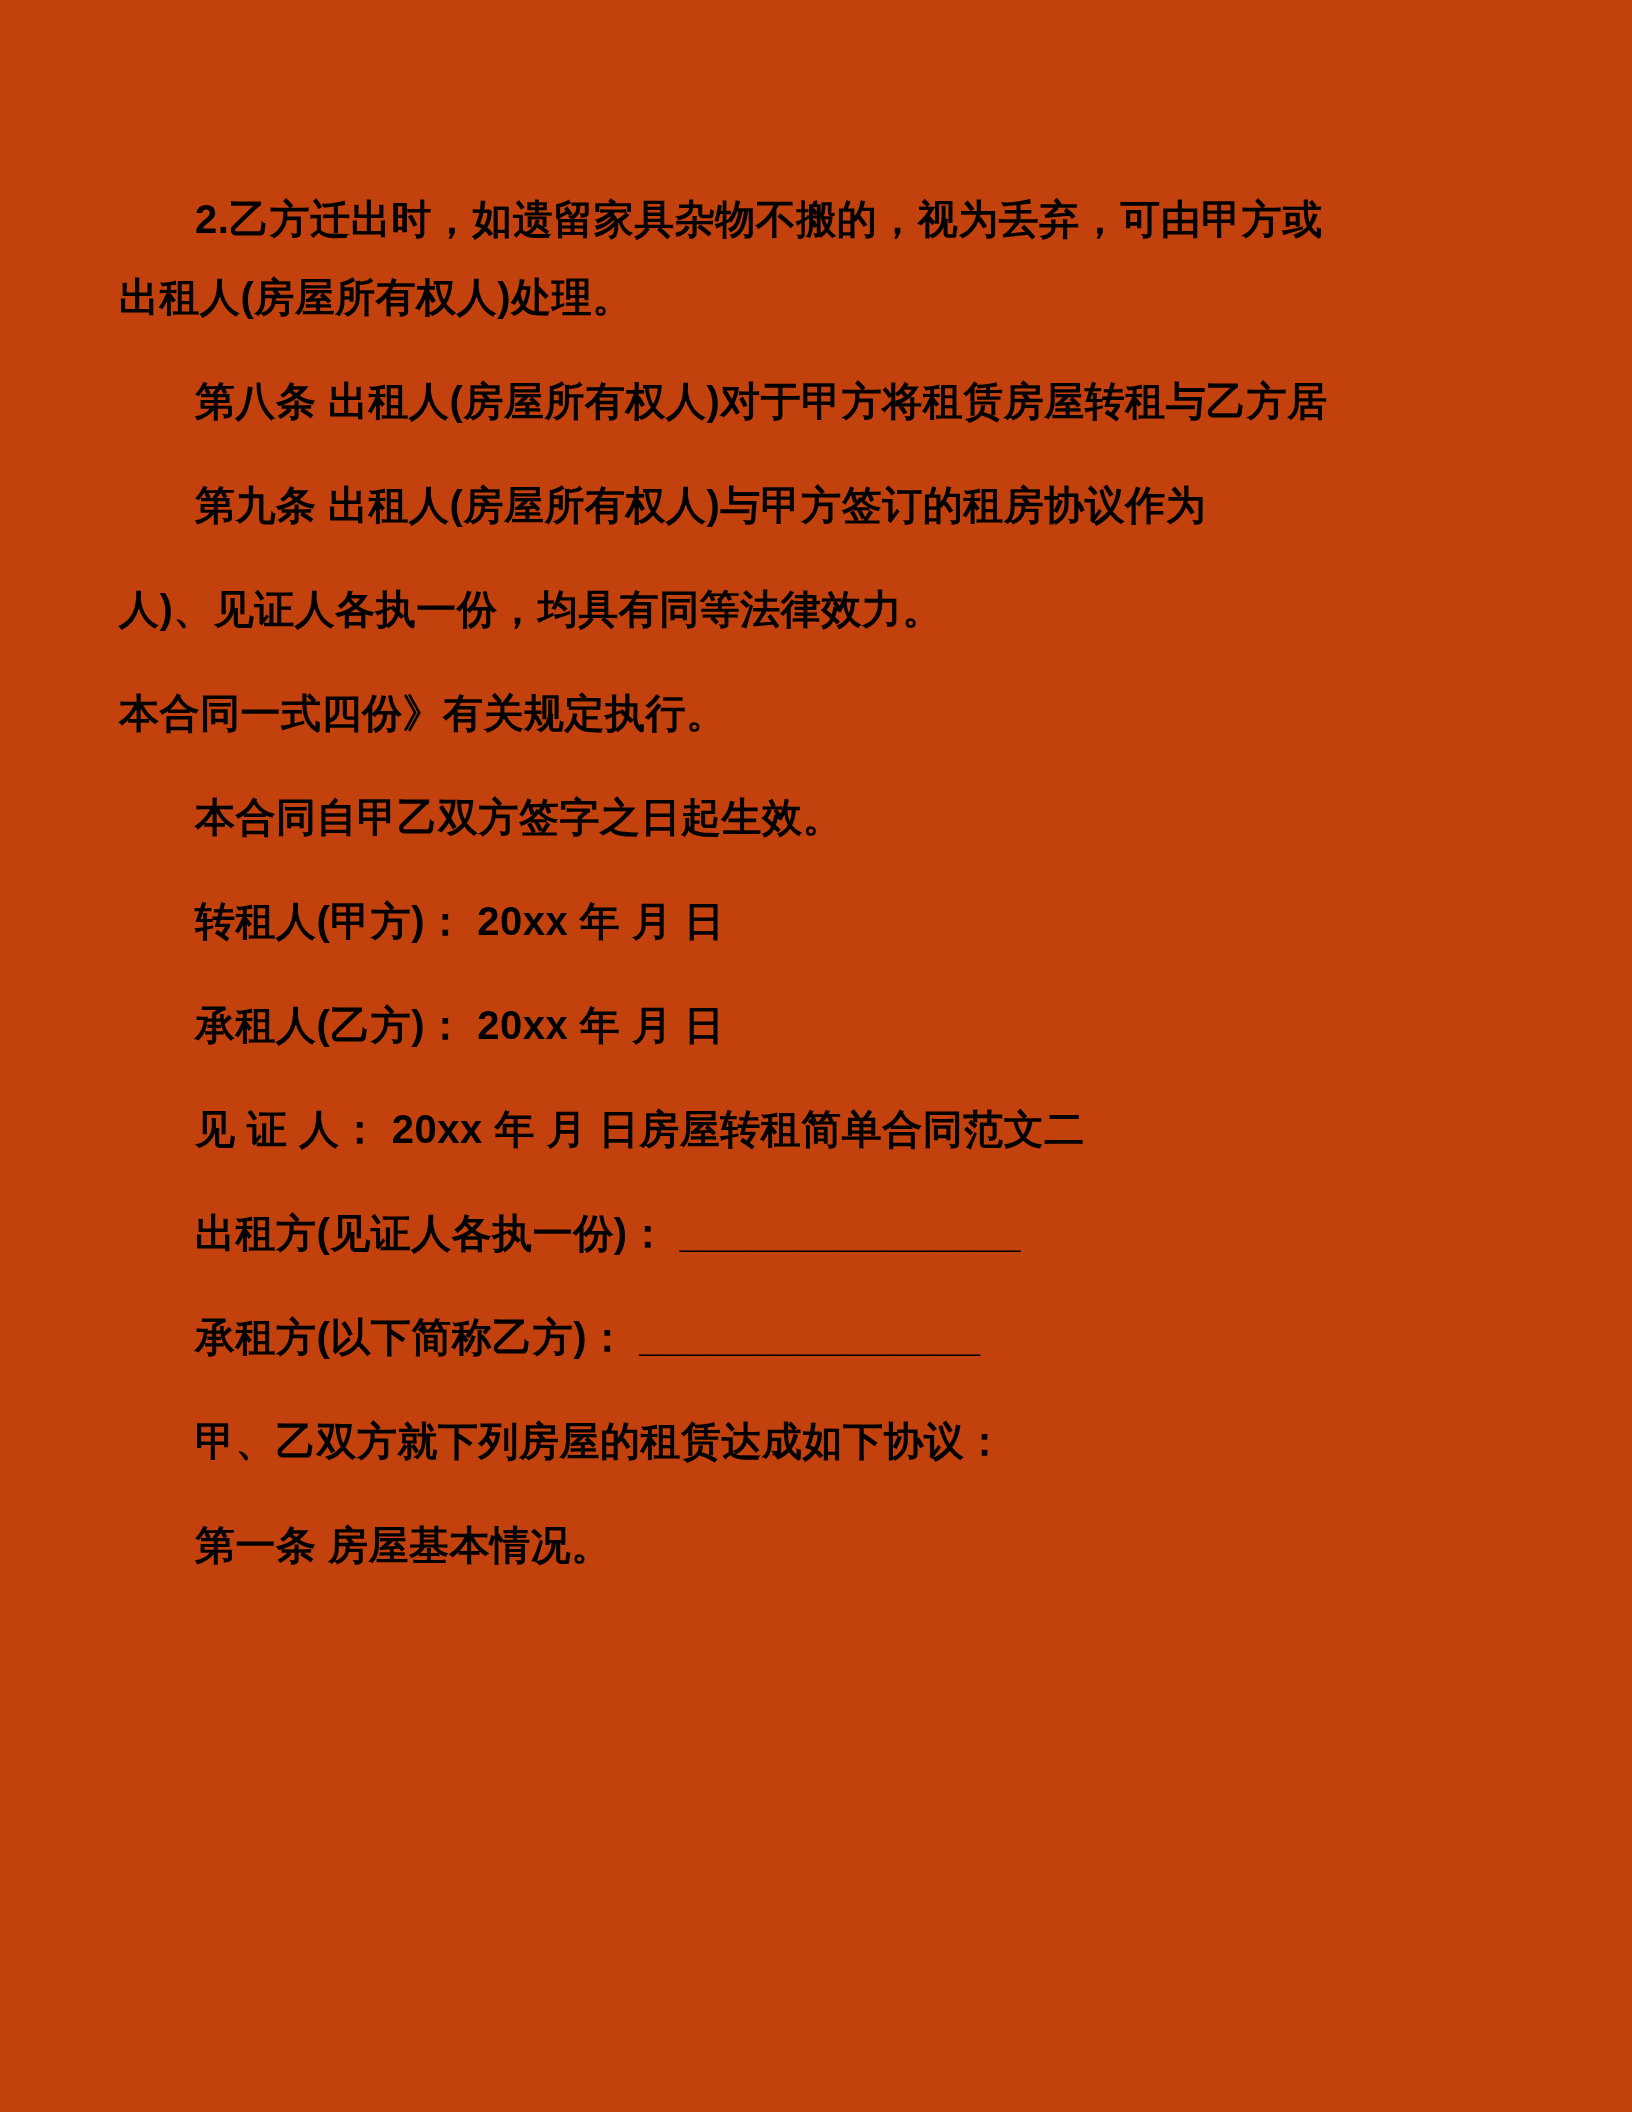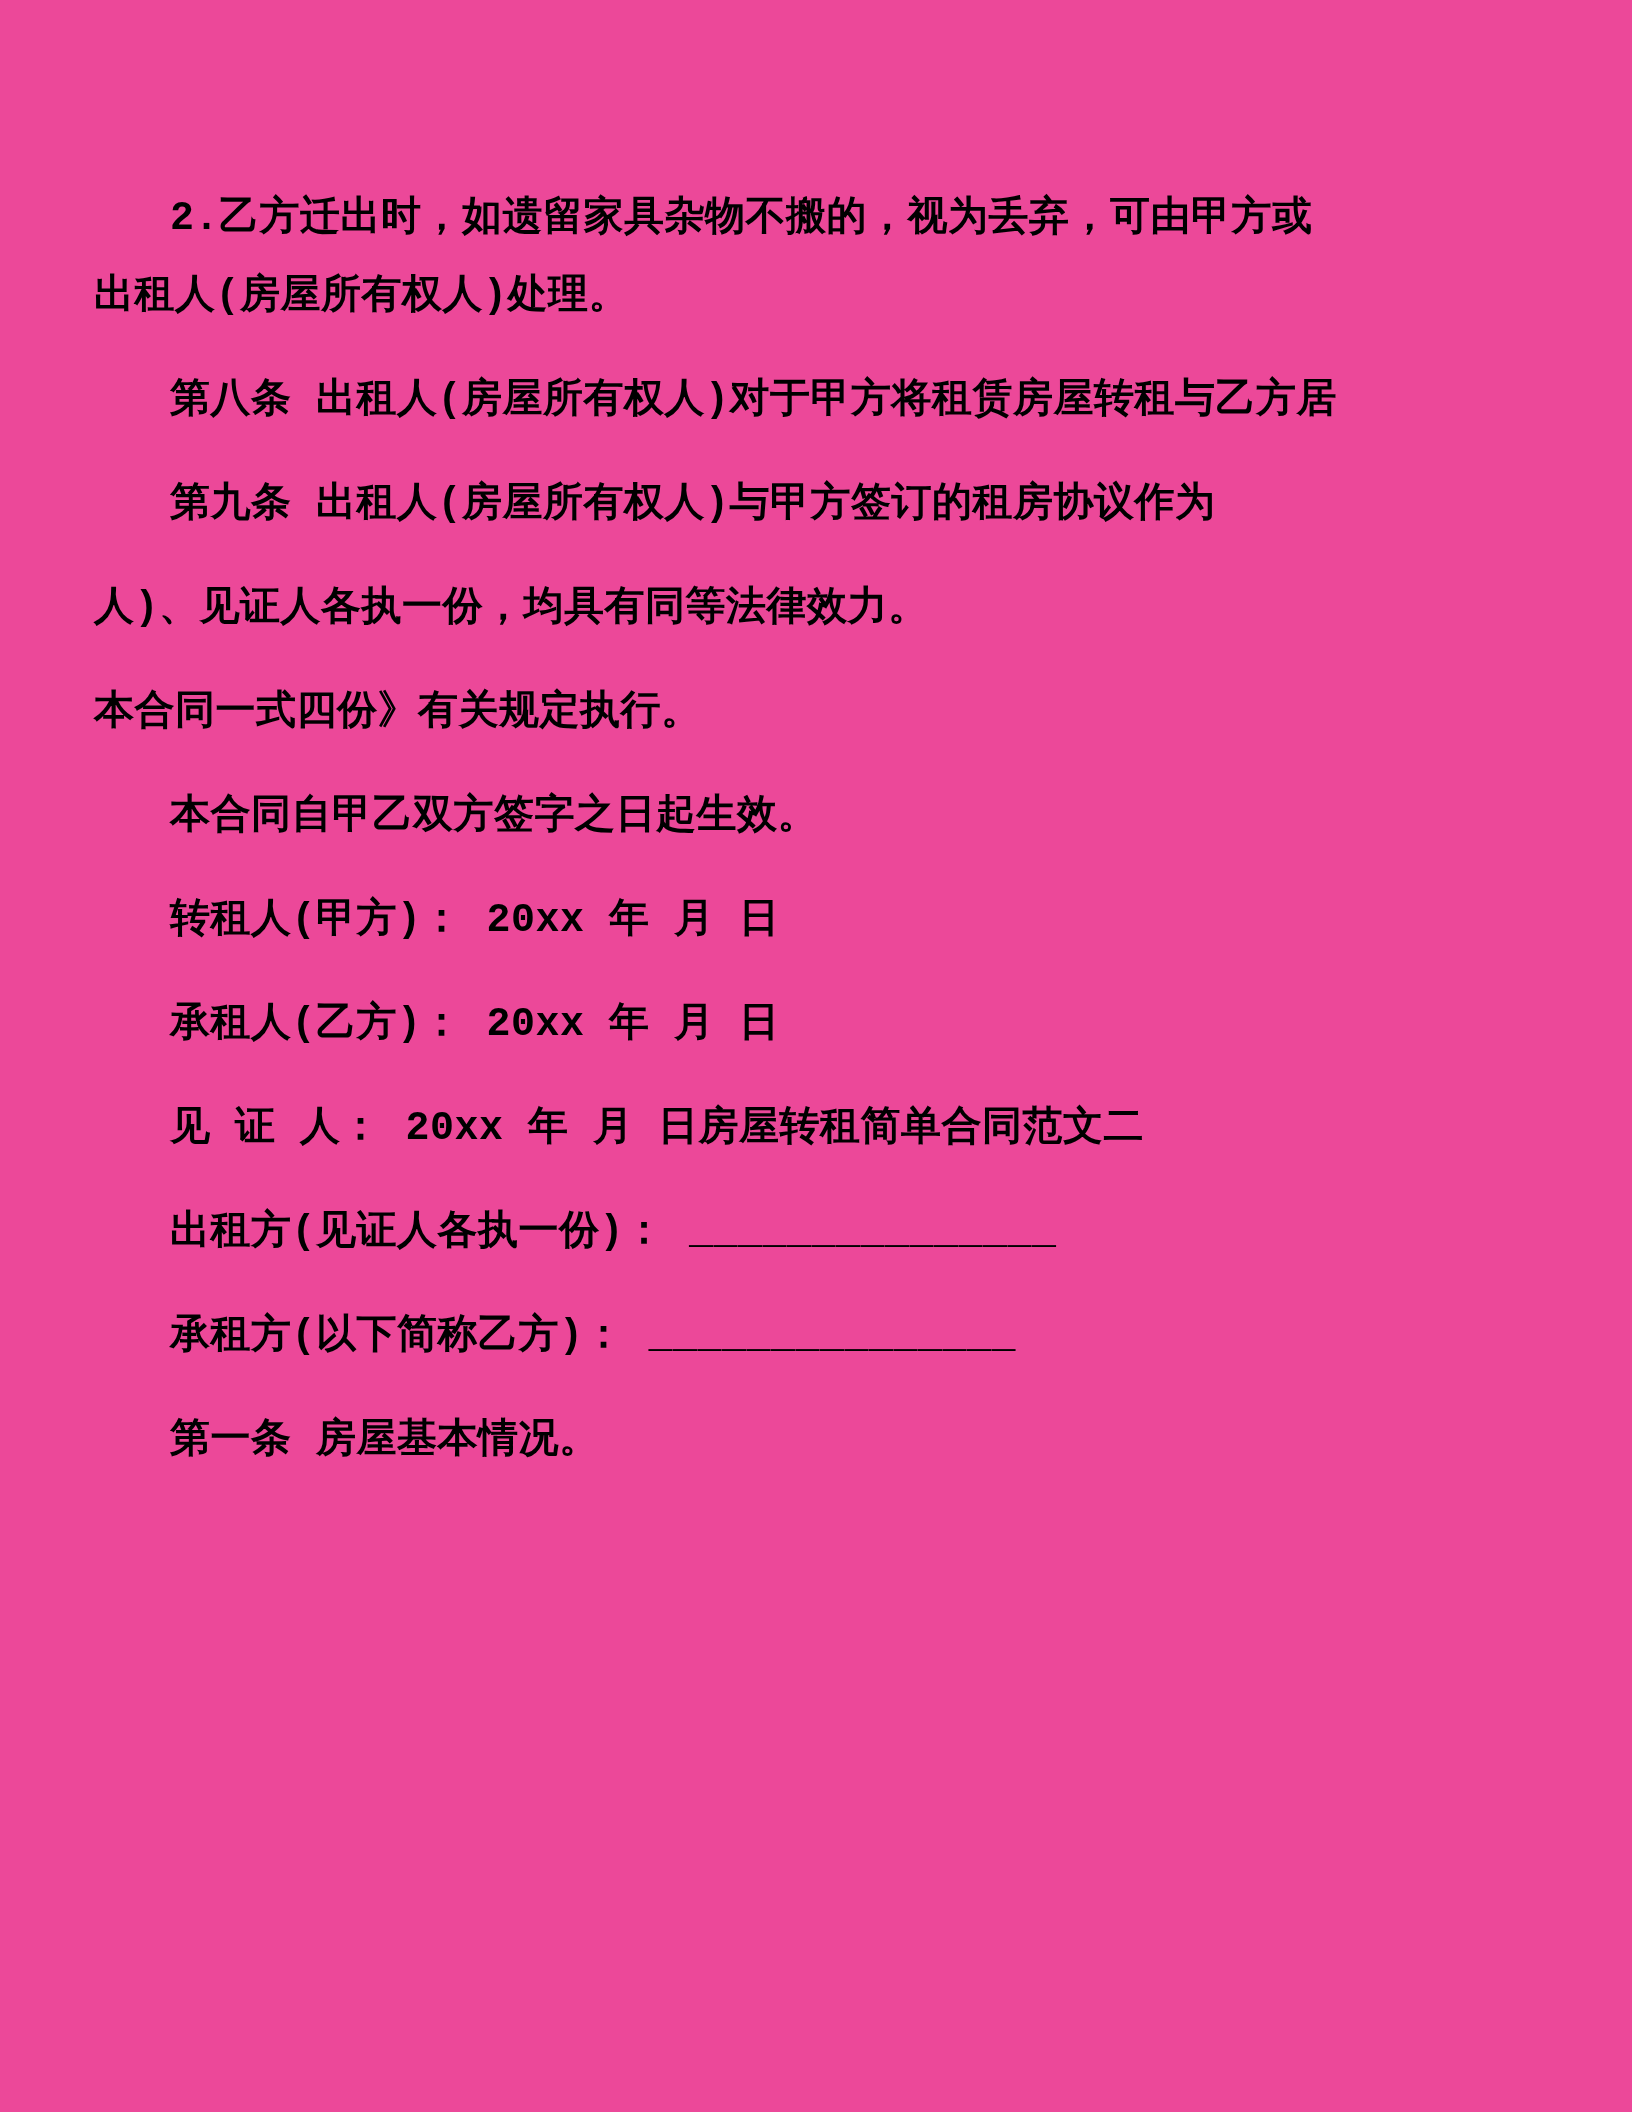--- a/index.html
+++ b/index.html
@@ -4,25 +4,25 @@
 <style>
   html, body {
     margin: 0;
     padding: 0;
     background: #ffffff;
   }
   .page {
     position: relative;
     width: 1632px;
     height: 2112px;
-    background: #ec4899;
+    background: #c2410c;
     box-sizing: border-box;
-    padding: 180px 175px 0 94px;
+    padding: 180px 175px 0 119px;
     overflow: hidden;
-    font-family: Liberation Mono, monospace;
+    font-family: Liberation Sans, sans-serif;
     font-weight: 700;
     color: #000000;
   }
   .para {
     margin: 0 0 26px 0;
   }
   .line {
     height: 78px;
     line-height: 78px;
     font-size: 40px;
@@ -76,18 +76,21 @@
   </div>
 
   <div class="para">
     <div class="line indent">出租方(见证人各执一份)： _______________</div>
   </div>
 
   <div class="para">
     <div class="line indent">承租方(以下简称乙方)： _______________</div>
   </div>
 
+  <div class="para">
+    <div class="line indent">甲、乙双方就下列房屋的租赁达成如下协议：</div>
+  </div>
 
   <div class="para">
     <div class="line indent">第一条 房屋基本情况。</div>
   </div>
 
 </div>
 
 </body></html>

